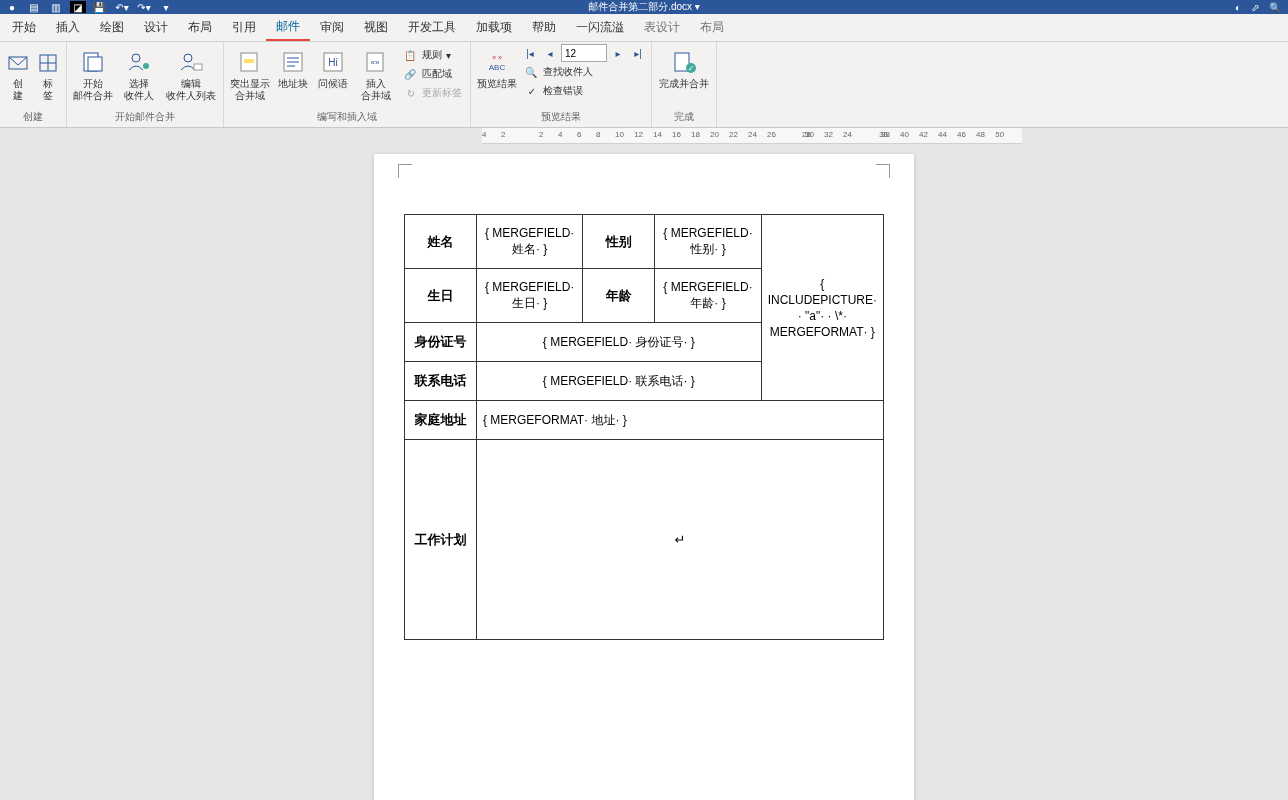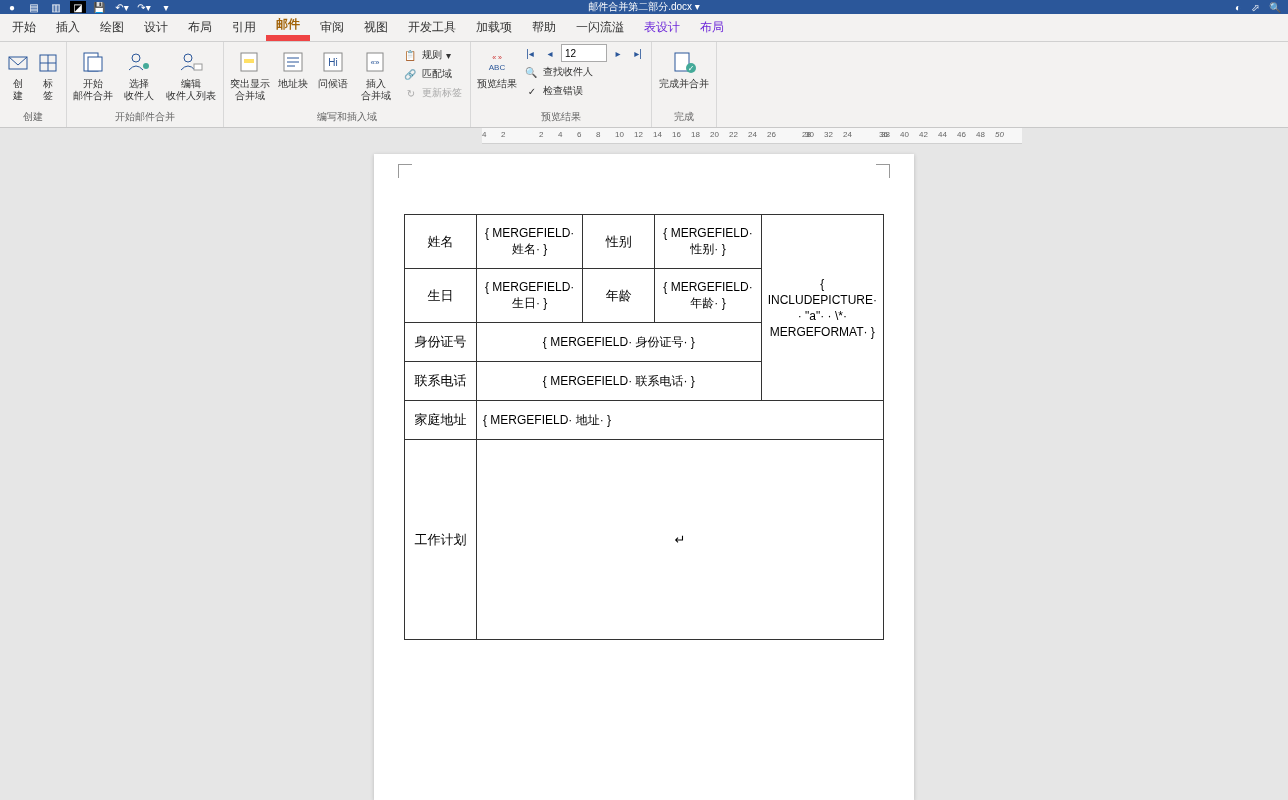--- a/index.html
+++ b/index.html
@@ -4,22 +4,22 @@
 <style>
 * { box-sizing: border-box; margin: 0; padding: 0; font-family: "Microsoft YaHei", sans-serif; }
 body { background: #e6e6e6; overflow: hidden; }
 .titlebar { height: 14px; background: #2b579a; display: flex; align-items: center; color: #fff; font-size: 10px; position: relative; }
 .titlebar .qat { display: flex; gap: 6px; padding-left: 4px; }
 .titlebar .qat .qi { width: 16px; height: 12px; display: flex; align-items: center; justify-content: center; font-size: 10px; }
 .titlebar .docname { position: absolute; left: 50%; transform: translateX(-50%); font-size: 10px; }
 .titlebar .right { position: absolute; right: 6px; display: flex; gap: 10px; }
 .tabs { height: 28px; background: #f3f2f1; border-bottom: 1px solid #d0d0d0; display: flex; align-items: stretch; padding-left: 2px; }
 .tab { padding: 0 10px; font-size: 12px; color: #333; display: flex; align-items: center; cursor: pointer; }
-.tab.active { color: #a16207; border-bottom: 6px solid #ef4444; font-weight: 700; }
-.tab.context { color: #6d28d9; }
+.tab.active { color: #0369a1; border-bottom: 2px solid #ef4444; font-weight: 400; }
+.tab.context { color: #737373; }
 .ribbon { height: 86px; background: #f3f2f1; border-bottom: 1px solid #c8c8c8; display: flex; }
 .group { border-right: 1px solid #d8d8d8; display: flex; flex-direction: column; padding: 2px 4px 0; }
 .group .buttons { flex: 1; display: flex; align-items: flex-start; gap: 2px; }
 .group .label { text-align: center; font-size: 10px; color: #666; padding: 2px 0 3px; }
 .bigbtn { display: flex; flex-direction: column; align-items: center; justify-content: flex-start; width: 44px; padding-top: 4px; cursor: pointer; }
 .bigbtn .ico { width: 30px; height: 28px; display: flex; align-items: center; justify-content: center; }
 .bigbtn .lbl { font-size: 10px; text-align: center; line-height: 12px; margin-top: 2px; color: #333; }
 .smallcol { display: flex; flex-direction: column; gap: 1px; padding-top: 2px; }
 .smallbtn { display: flex; align-items: center; gap: 4px; font-size: 10px; padding: 2px 4px; cursor: pointer; color: #333; }
 .smallbtn.dim { color: #aaa; }
@@ -30,21 +30,21 @@
 .ruler { height: 16px; background: #f7f7f7; border-bottom: 1px solid #d0d0d0; position: relative; margin-left: 482px; width: 540px; }
 .ruler .tick { position: absolute; top: 2px; font-size: 8px; color: #666; }
 .workspace { position: absolute; top: 144px; left: 0; right: 0; bottom: 0; background: #e6e6e6; display: flex; justify-content: center; overflow: auto; }
 .page { width: 540px; background: #fff; margin-top: 10px; box-shadow: 0 1px 4px rgba(0,0,0,.2); padding: 60px 30px 40px; position: relative; min-height: 640px; }
 .page .corner { position: absolute; width: 14px; height: 14px; border: 0 solid #999; }
 .page .corner.tl { top: 10px; left: 24px; border-left-width: 1px; border-top-width: 1px; }
 .page .corner.tr { top: 10px; right: 24px; border-right-width: 1px; border-top-width: 1px; }
 .doctitle { text-align: center; font-size: 20px; font-weight: 600; margin-bottom: 18px; font-family: "SimSun", serif; }
 .doctable { border-collapse: collapse; width: 100%; }
 .doctable td { border: 1px solid #333; padding: 10px 6px; font-size: 13px; text-align: center; vertical-align: middle; font-family: "SimSun", serif; }
-.doctable td.hd { font-weight: 400; width: 72px; }
+.doctable td.hd { font-weight: 700; width: 72px; }
 .doctable td.tall { height: 200px; }
 .mf { font-size: 12px; }
 svg { display: block; }
 </style>
 </head>
 <body>
 
 <div class="titlebar">
   <div class="qat">
     <div class="qi">●</div>
@@ -304,21 +304,21 @@
       <tr>
         <td class="hd">身份证号</td>
         <td colspan="3"><span class="mf">{ MERGEFIELD· 身份证号· }</span></td>
       </tr>
       <tr>
         <td class="hd">联系电话</td>
         <td colspan="3"><span class="mf">{ MERGEFIELD· 联系电话· }</span></td>
       </tr>
       <tr>
         <td class="hd">家庭地址</td>
-        <td colspan="4" style="text-align:left;"><span class="mf">{ MERGEFIELD· 地址· }</span></td>
+        <td colspan="4" style="text-align:left;"><span class="mf">{ MERGEFORMAT· 地址· }</span></td>
       </tr>
       <tr>
         <td class="hd tall">工作计划</td>
         <td colspan="4" class="tall">↵</td>
       </tr>
     </tbody>
       </table>
   </div>
 </div>
 

